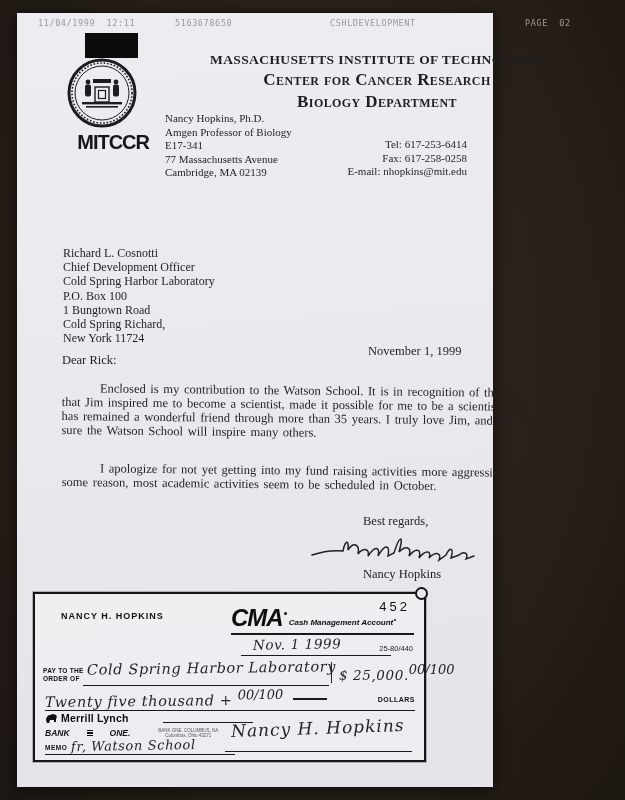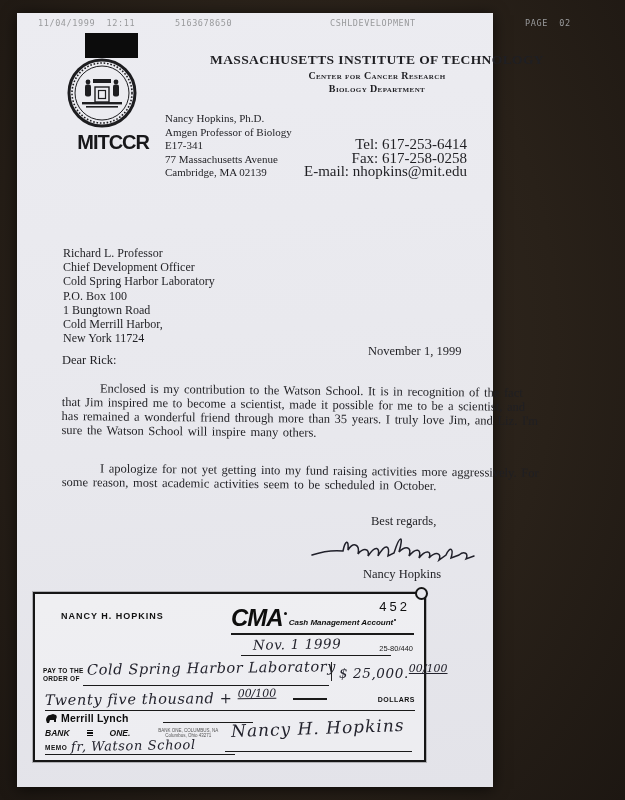--- a/index.html
+++ b/index.html
@@ -21,41 +21,41 @@
   
   .fx{
     position:absolute;top:5px;
     font-family:"DejaVu Sans Mono","Liberation Mono",monospace;
     font-size:8.5px;color:#999a9c;letter-spacing:0.6px;white-space:pre;
   }
   .redaction{position:absolute;left:68px;top:20px;width:53px;height:25px;background:#0c0c0c;}
   
   .letterhead{position:absolute;left:150px;top:39px;width:420px;text-align:center;}
   .inst{font-size:13.5px;font-weight:bold;letter-spacing:0.4px;}
-  .sc{font-variant:small-caps;font-weight:bold;font-size:10px;margin-top:2px;letter-spacing:0.4px;}
+  .sc{font-variant:small-caps;font-weight:bold;font-size:17px;margin-top:2px;letter-spacing:0.4px;}
   .logo{position:absolute;left:38px;top:44px;width:94px;text-align:right;}
   .seal{display:block;margin:0 auto;}
   .logo-text{
     font-family:"Liberation Sans",sans-serif;font-weight:bold;font-size:20px;
     letter-spacing:-1px;color:#17171a;margin-top:2px;transform:scaleY(1.04);
   }
   .sender{position:absolute;left:148px;top:99px;font-size:11px;line-height:13.6px;}
-  .contact{position:absolute;right:26px;top:125px;font-size:15px;line-height:13.6px;text-align:right;}
+  .contact{position:absolute;right:26px;top:125px;font-size:11px;line-height:13.6px;text-align:right;}
   
   .recipient{position:absolute;left:46px;top:233px;font-size:12px;line-height:14.2px;}
   .ldate{position:absolute;left:351px;top:331px;font-size:12.5px;}
   .salutation{position:absolute;left:45px;top:340px;font-size:12.5px;}
   .para{
     position:absolute;left:45px;width:480px;margin:0;
     font-size:12.5px;line-height:14px;text-indent:38px;word-spacing:1.5px;
     transform:rotate(0.6deg);transform-origin:0 0;
   }
   .p1{top:368px;}
   .p2{top:448px;}
-  .closing{position:absolute;left:346px;top:501px;font-size:12.5px;margin-left:8px;}
+  .closing{position:absolute;left:346px;top:501px;font-size:12.5px;}
   .sig-scrawl{position:absolute;left:292px;top:516px;}
   .signer{position:absolute;left:346px;top:554px;font-size:12.5px;}
   
   .hand{
     font-family:"DejaVu Serif","Liberation Serif",serif;font-style:italic;
     color:#23232d;letter-spacing:0.6px;white-space:nowrap;
   }
   
   .check{
     position:absolute;left:16px;top:579px;width:389px;height:166px;
@@ -91,21 +91,21 @@
   }
   .payto{
     position:absolute;left:8px;top:73px;
     font-family:"Liberation Sans",sans-serif;font-weight:bold;font-size:6.5px;line-height:7.5px;color:#111;letter-spacing:0.3px;
   }
   .payee{position:absolute;left:52px;top:66px;font-size:14.5px;transform:rotate(-0.8deg);}
   .amount{
     position:absolute;left:296px;top:68px;font-size:13.5px;
     border-left:1px solid #222;padding-left:7px;
   }
-  .frac{font-size:11px;vertical-align:super;letter-spacing:0;text-decoration:underline;}
+  .frac{font-size:13px;vertical-align:super;letter-spacing:0;}
   .payee-rule{left:48px;width:246px;top:91px;height:1px;}
   .amt-words{position:absolute;left:10px;top:94px;font-size:14.5px;transform:rotate(-0.6deg);}
   .amt-dash{left:258px;width:34px;top:104px;height:1.5px;}
   .dollars{
     position:absolute;right:9px;top:102px;
     font-family:"Liberation Sans",sans-serif;font-weight:bold;font-size:7px;letter-spacing:0.5px;color:#111;
   }
   .amt-rule{left:10px;right:9px;top:116px;height:1px;}
   .ml-row{position:absolute;left:10px;top:118px;display:flex;align-items:flex-end;gap:3px;}
   .ml-name{
@@ -173,26 +173,26 @@
       <div>Cambridge, MA 02139</div>
     </div>
 
     <div class="contact">
       <div>Tel: 617-253-6414</div>
       <div>Fax: 617-258-0258</div>
       <div>E-mail: nhopkins@mit.edu</div>
     </div>
 
     <div class="recipient">
-      <div>Richard L. Professor</div>
+      <div>Richard L. Cosnotti</div>
       <div>Chief Development Officer</div>
       <div>Cold Spring Harbor Laboratory</div>
       <div>P.O. Box 100</div>
       <div>1 Bungtown Road</div>
-      <div>Cold Merrill Harbor,</div>
+      <div>Cold Spring Richard,</div>
       <div>New York 11724</div>
     </div>
 
     <div class="ldate">November 1, 1999</div>
     <div class="salutation">Dear Rick:</div>
 
     <p class="para p1">Enclosed is my contribution to the Watson School.  It is in recognition of the fact that Jim inspired me to become a scientist, made it possible for me to be a scientist, and has remained a wonderful friend through more than 35 years.  I truly love Jim, and Liz.  I'm sure the Watson School will inspire many others.</p>
     <p class="para p2">I apologize for not yet getting into my fund raising activities more aggressively.  For some reason, most academic activities seem to be scheduled in October.</p>
 
     <div class="closing">Best regards,</div>

